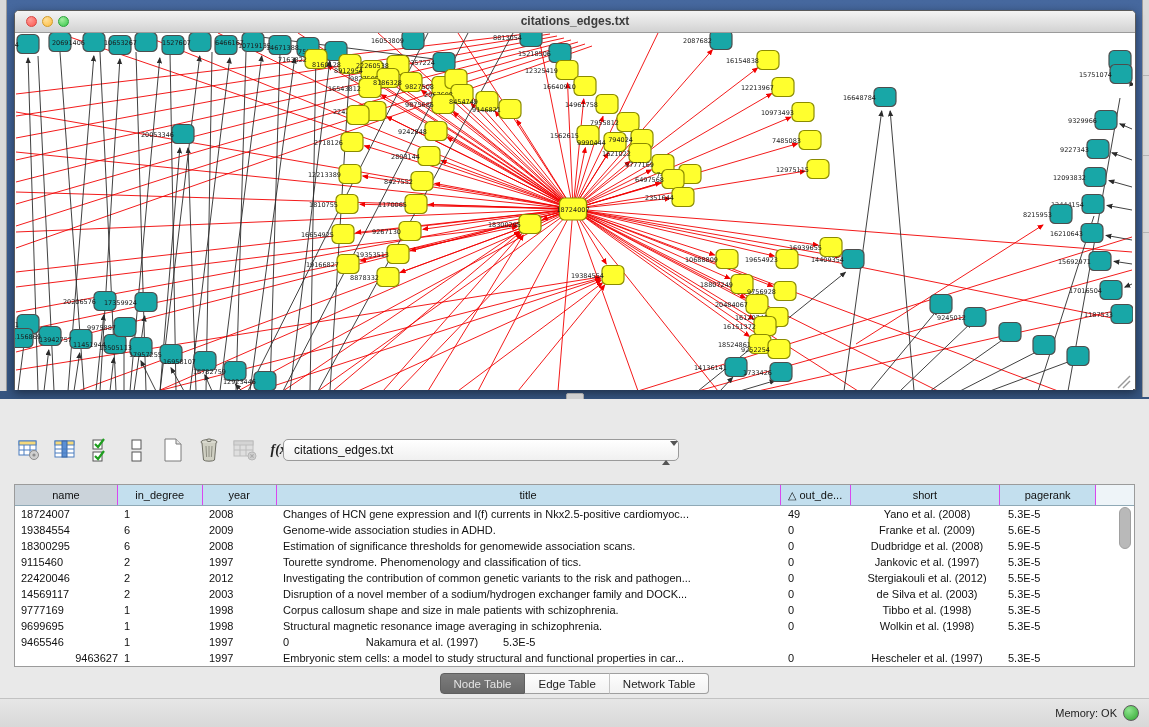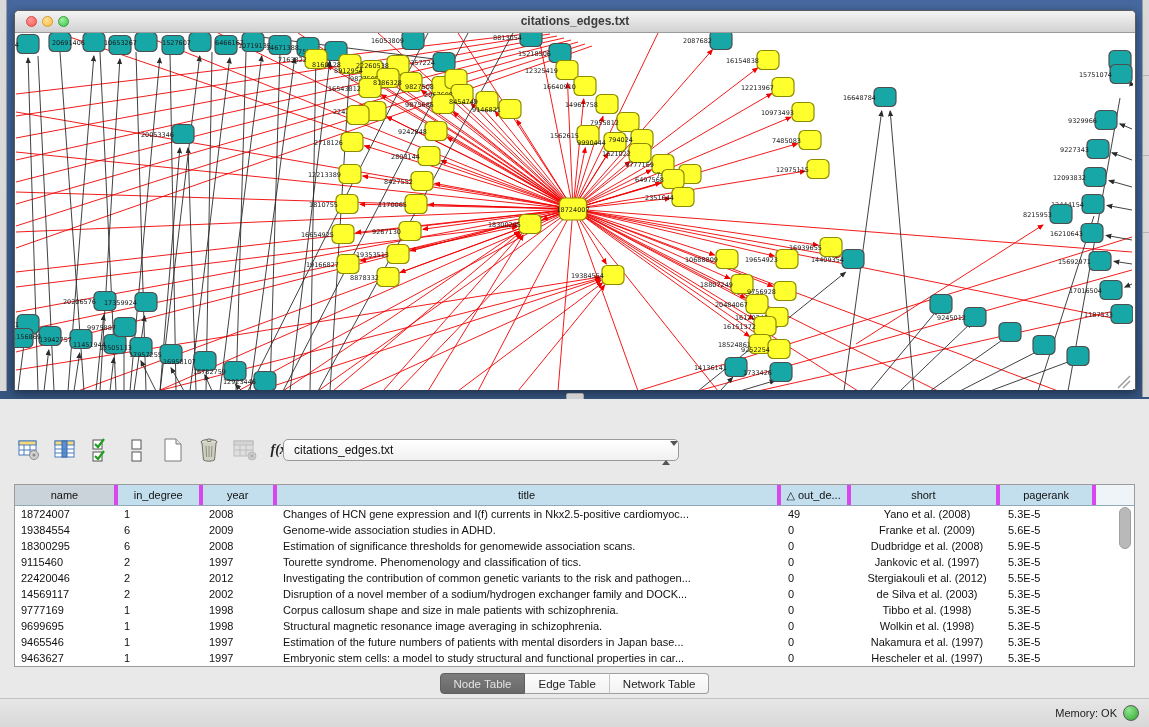--- a/index.html
+++ b/index.html
@@ -48,21 +48,21 @@
   #combo-arrows{position:absolute;right:7px;top:3px;width:9px;}
   #combo-arrows .up{width:0;height:0;border-left:4px solid transparent;border-right:4px solid transparent;
                     border-bottom:5px solid #555;margin-bottom:3px;}
   #combo-arrows .down{width:0;height:0;border-left:4px solid transparent;border-right:4px solid transparent;
                       border-top:5px solid #555;}
   
   #tp-table{position:absolute;left:14px;top:85px;width:1121px;height:183px;background:#fff;
             border:1px solid #9b9b9b;box-sizing:border-box;overflow:hidden;}
   #tp-header{display:flex;height:20px;border-bottom:1px solid #8fa9b6;}
   .hcell{box-sizing:border-box;height:20px;line-height:20px;text-align:center;font-size:11px;color:#111;
-         background:#C3DFEE;border-right:4px solid #d946ef;overflow:hidden;white-space:nowrap;cursor:pointer;}
+         background:#C3DFEE;border-right:1px solid #d946ef;overflow:hidden;white-space:nowrap;cursor:pointer;}
   .hcell.first{background:#CBD3DA;}
   .hcell.filler{background:#eef4f8;border-right:none;cursor:default;}
   .trow{display:flex;height:16px;line-height:16px;font-size:11px;color:#101010;white-space:nowrap;cursor:default;}
   .tcell{box-sizing:border-box;overflow:hidden;padding-left:6px;}
   .tcell.center{text-align:center;padding-left:0;}
   #tp-vscroll{position:absolute;right:3px;top:22px;width:10px;height:40px;background:#b9b9b9;
               border-radius:6px;border:1px solid #a0a0a0;cursor:pointer;}
   
   #tp-tabs{position:absolute;left:0;right:0;top:274px;height:21px;display:flex;justify-content:center;}
   .seg{height:21px;line-height:20px;padding:0 13px;font-size:11.5px;box-sizing:border-box;
@@ -619,21 +619,21 @@
             <div class="tcell" style="width: 85px;">2</div>
             <div class="tcell" style="width: 74px;">2012</div>
             <div class="tcell" style="width: 505px;">Investigating the contribution of common genetic variants to the risk and pathogen...</div>
             <div class="tcell" style="width: 70px;">0</div>
             <div class="tcell center" style="width: 150px;">Stergiakouli et al. (2012)</div>
             <div class="tcell" style="width: 96px;">5.5E-5</div>
           </div>
           <div class="trow">
             <div class="tcell" style="width: 103px;">14569117</div>
             <div class="tcell" style="width: 85px;">2</div>
-            <div class="tcell" style="width: 74px;">2002</div>
+            <div class="tcell" style="width: 74px;">2003</div>
             <div class="tcell" style="width: 505px;">Disruption of a novel member of a sodium/hydrogen exchanger family and DOCK...</div>
             <div class="tcell" style="width: 70px;">0</div>
             <div class="tcell center" style="width: 150px;">de Silva et al. (2003)</div>
             <div class="tcell" style="width: 96px;">5.3E-5</div>
           </div>
           <div class="trow">
             <div class="tcell" style="width: 103px;">9777169</div>
             <div class="tcell" style="width: 85px;">1</div>
             <div class="tcell" style="width: 74px;">1998</div>
             <div class="tcell" style="width: 505px;">Corpus callosum shape and size in male patients with schizophrenia.</div>
@@ -647,27 +647,26 @@
             <div class="tcell" style="width: 74px;">1998</div>
             <div class="tcell" style="width: 505px;">Structural magnetic resonance image averaging in schizophrenia.</div>
             <div class="tcell" style="width: 70px;">0</div>
             <div class="tcell center" style="width: 150px;">Wolkin et al. (1998)</div>
             <div class="tcell" style="width: 96px;">5.3E-5</div>
           </div>
           <div class="trow">
             <div class="tcell" style="width: 103px;">9465546</div>
             <div class="tcell" style="width: 85px;">1</div>
             <div class="tcell" style="width: 74px;">1997</div>
-            <div class="tcell" style="width: 505px;">Estimation of the future numbers of patients with mental disorders in Japan base...</div>
             <div class="tcell" style="width: 70px;">0</div>
             <div class="tcell center" style="width: 150px;">Nakamura et al. (1997)</div>
             <div class="tcell" style="width: 96px;">5.3E-5</div>
           </div>
           <div class="trow">
-            <div class="tcell" style="width: 103px;">9463627</div>
+            <div class="tcell" style="width: 103px; text-align: right;">9463627</div>
             <div class="tcell" style="width: 85px;">1</div>
             <div class="tcell" style="width: 74px;">1997</div>
             <div class="tcell" style="width: 505px;">Embryonic stem cells: a model to study structural and functional properties in car...</div>
             <div class="tcell" style="width: 70px;">0</div>
             <div class="tcell center" style="width: 150px;">Hescheler et al. (1997)</div>
             <div class="tcell" style="width: 96px;">5.3E-5</div>
           </div>
         </div>
       <div id="tp-vscroll"></div>
     </div>

